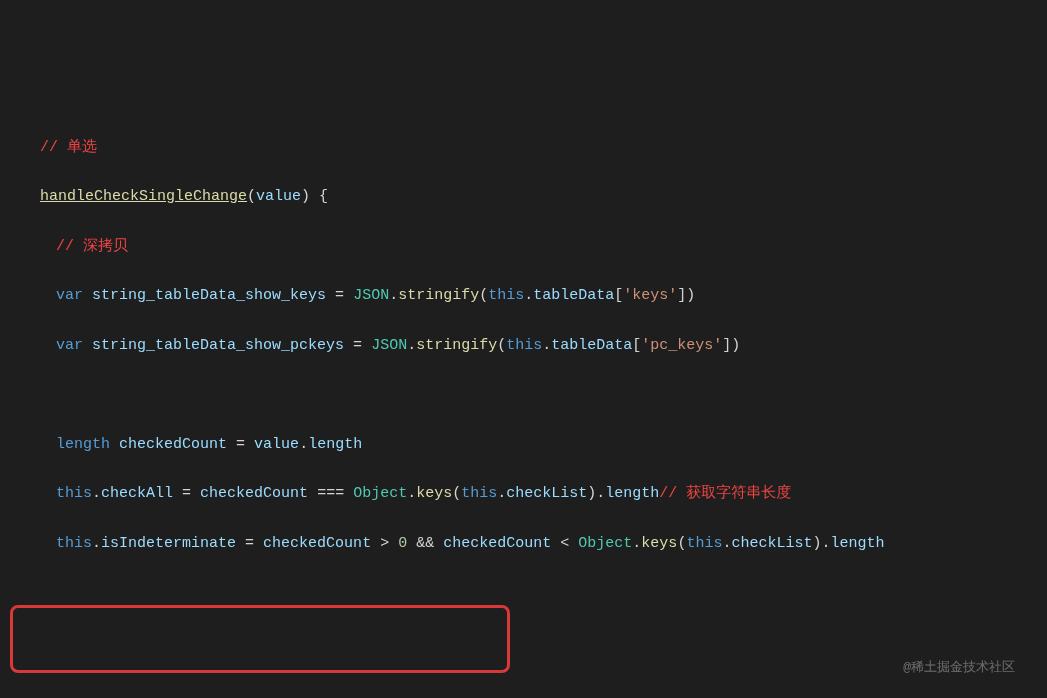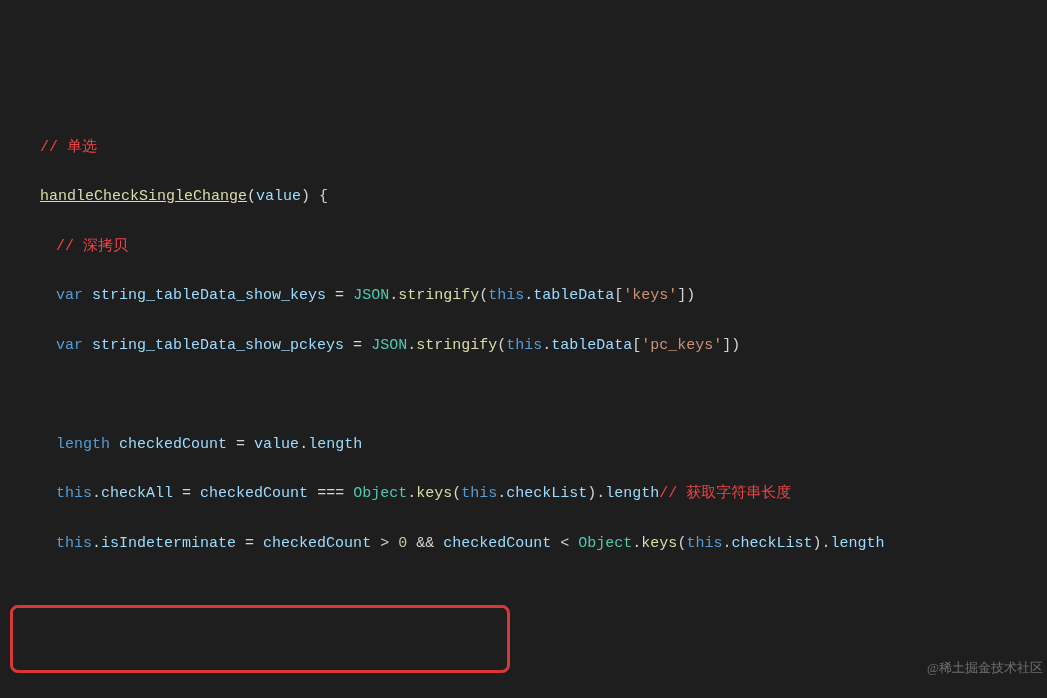--- a/index.html
+++ b/index.html
@@ -33,24 +33,24 @@
   .punct { color: #d4d4d4; }
 
   .highlight-box {
     position: absolute;
     border: 3px solid #d93838;
     border-radius: 8px;
     pointer-events: none;
   }
   .watermark {
     position: absolute;
-    right: 4px;
+    right: 32px;
     bottom: 20px;
     color: rgba(255,255,255,0.35);
-    font-family: Liberation Serif, serif;
+    font-family: Liberation Mono, monospace;
     font-size: 13px;
     pointer-events: none;
   }
 </style>
 </head>
 <body>
 
 
 
 <div>

